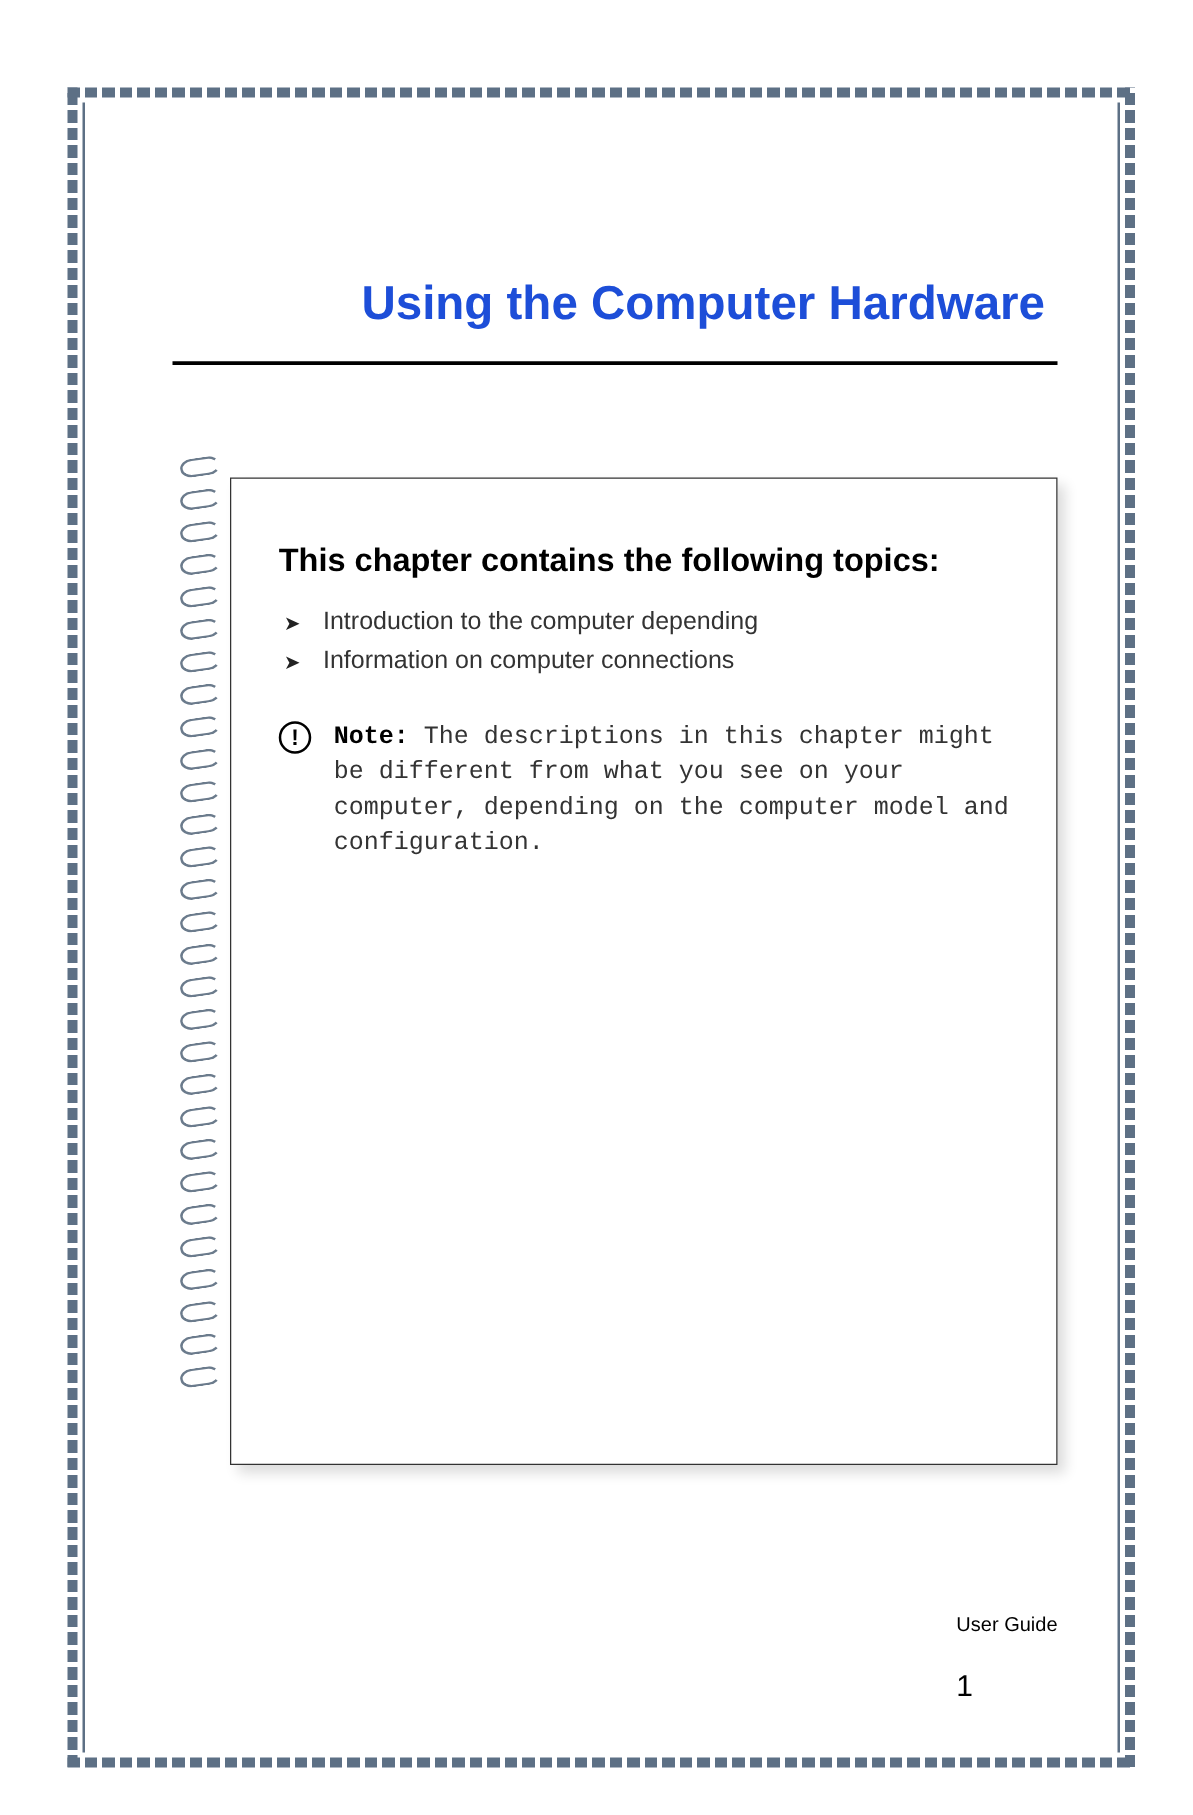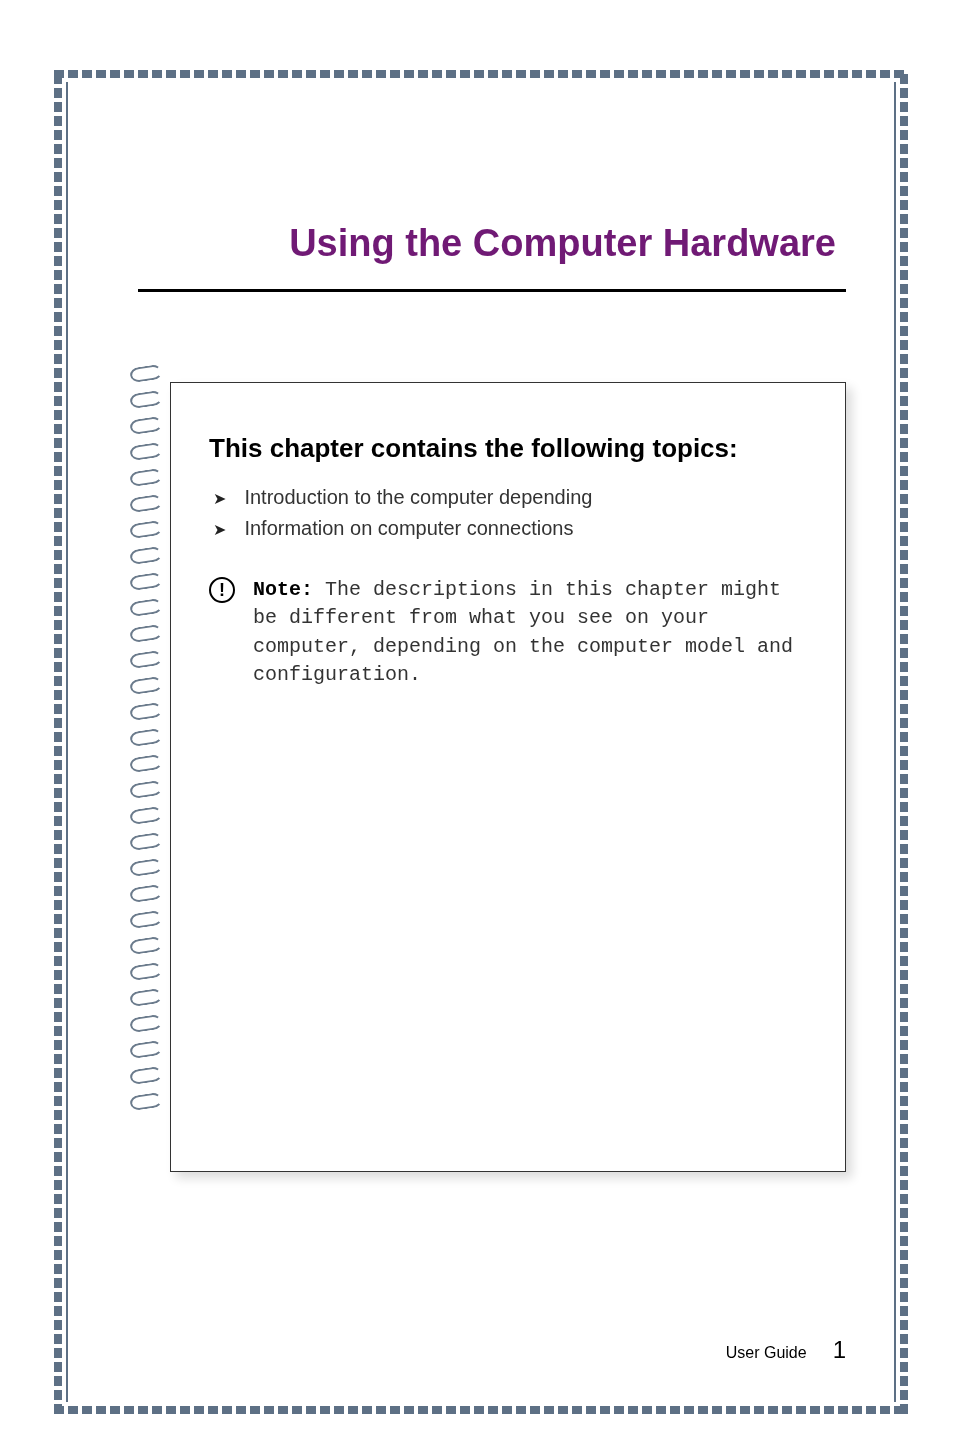--- a/index.html
+++ b/index.html
@@ -59,33 +59,33 @@
     left: 6px;
     right: 6px;
     bottom: 6px;
     border-left: 2px solid #5d7085;
     border-right: 2px solid #5d7085;
     padding: 140px 48px 0 70px;
   }
   .chapter-title {
     font-size: 38px;
     font-weight: bold;
-    color: #701a75;
+    color: #1d4ed8;
     text-align: right;
     padding-right: 10px;
     margin-bottom: 24px;
   }
   .title-hr {
     border: none;
     border-top: 3px solid #000;
     margin-bottom: 90px;
   }
   .content-box-wrap {
     position: relative;
-    margin-left: 32px;
+    margin-left: 46px;
   }
   .spiral-col {
     position: absolute;
     left: -40px;
     top: -16px;
     width: 40px;
   }
   .spiral-ring {
     width: 32px;
     height: 15px;
@@ -156,20 +156,21 @@
     font-weight: 600;
     color: #000;
   }
   .footer-area {
     position: absolute;
     bottom: 38px;
     right: 48px;
     display: flex;
     align-items: baseline;
     gap: 26px;
+    flex-direction: column;
   }
   .footer-label {
     font-size: 16px;
     color: #000;
   }
   .page-num {
     font-size: 24px;
     color: #000;
   }
 </style>

